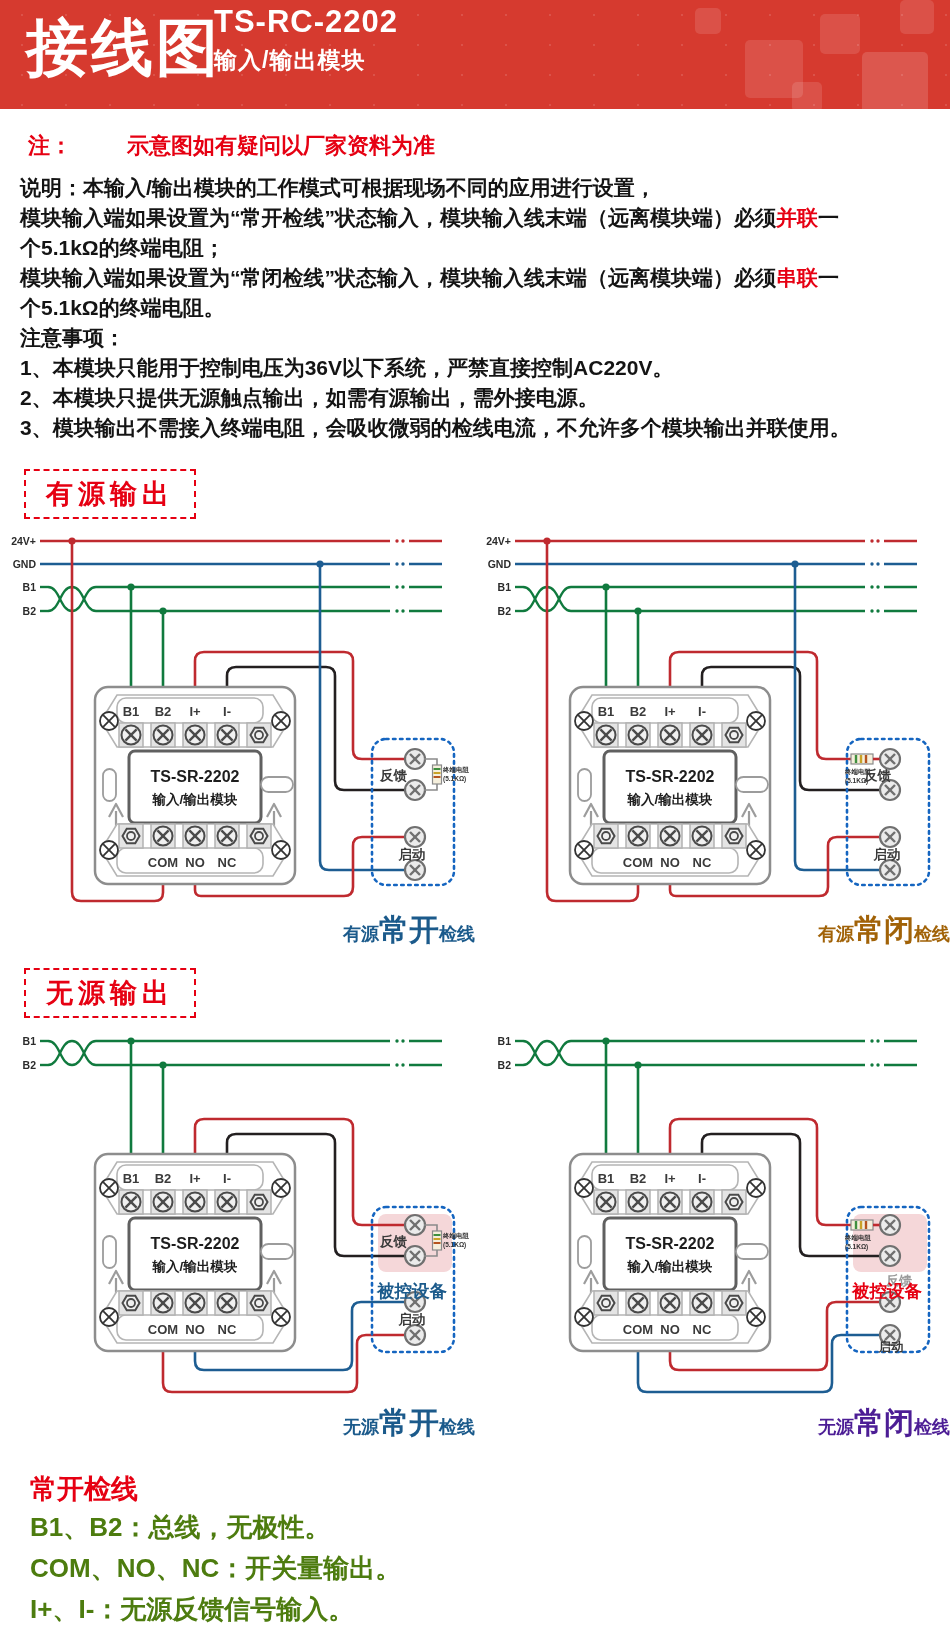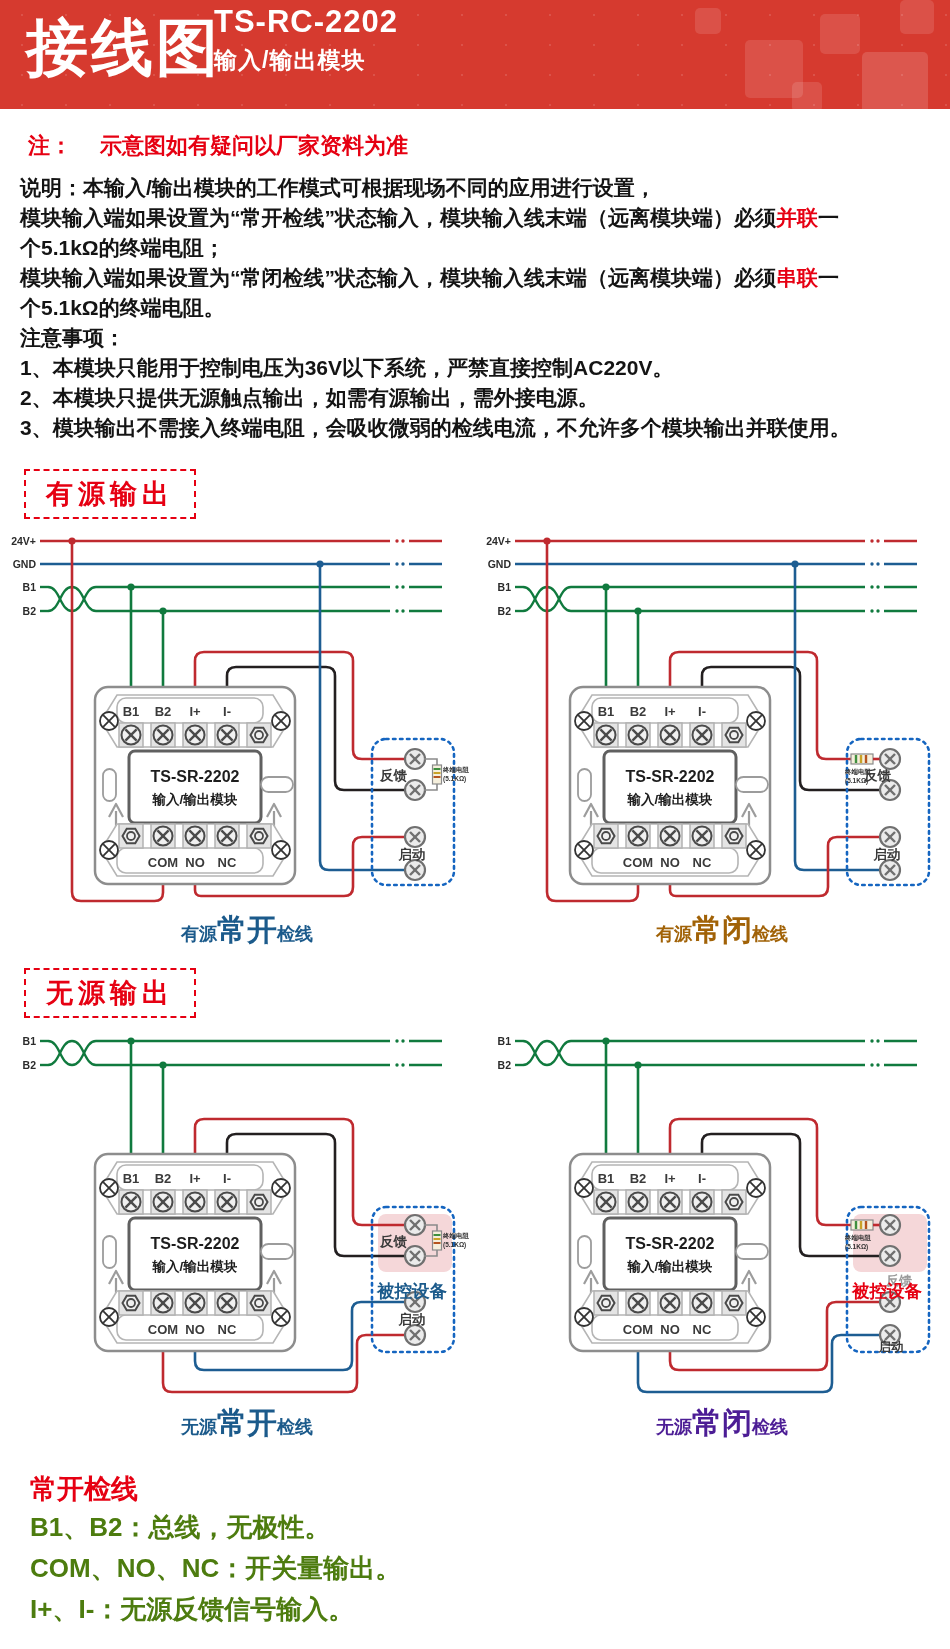--- a/index.html
+++ b/index.html
@@ -9,35 +9,35 @@
   header{height:109px;background:#d63a2f;position:relative;overflow:hidden;
     background-image:radial-gradient(rgba(255,255,255,0.13) 1.3px, rgba(255,255,255,0) 1.4px);
     background-size:44px 30px;}
   .hdr-title{position:absolute;left:26px;top:6px;margin:0;color:#fff;font-size:62px;font-weight:bold;letter-spacing:3px;}
   .hdr-right{position:absolute;left:214px;top:4px;color:#fff;}
   .hdr-model{font-size:31px;font-weight:600;letter-spacing:1px;}
   .hdr-sub{font-size:23px;font-weight:bold;margin-top:5px;letter-spacing:1px;}
   .deco{position:absolute;background:rgba(255,255,255,0.12);border-radius:5px;}
 
   .note{margin:22px 0 0 28px;font-size:22px;font-weight:bold;color:#e60012;line-height:30px;}
-  .note-text{margin-left:28px;}
+  .note-text{margin-left:55px;}
 
   .desc{margin:12px 0 0 20px;}
   .desc p{margin:0;font-size:21px;line-height:30px;font-weight:600;color:#141414;}
   .desc p.b{font-weight:bold;}
   .red{color:#e60012;}
 
   .section-label{margin:26px 0 0 24px;width:168px;height:46px;border:2px dashed #e60012;
     display:flex;align-items:center;justify-content:center;
     font-size:27px;font-weight:bold;color:#e60012;letter-spacing:5px;}
   .section-label.second{margin-top:16px;}
 
   .diagram-row{display:flex;margin-top:6px;}
   .diagram-cell{width:475px;}
-  .caption{text-align:center;font-weight:bold;margin-top:-6px;line-height:34px;padding-left:19px;}
+  .caption{text-align:right;font-weight:bold;margin-top:-6px;line-height:34px;padding-left:19px;}
   .caption .sm{font-size:18px;}
   .caption .bg{font-size:30px;}
 
   .wiring-notes{margin:26px 0 0 30px;}
   .wn-title{font-size:27px;font-weight:bold;color:#e60012;line-height:36px;}
   .wn-line{font-size:26px;font-weight:600;color:#4d7c0f;line-height:41px;}
 
   svg text{font-family:"Liberation Sans","DejaVu Sans",sans-serif;}
 </style>
 </head>

